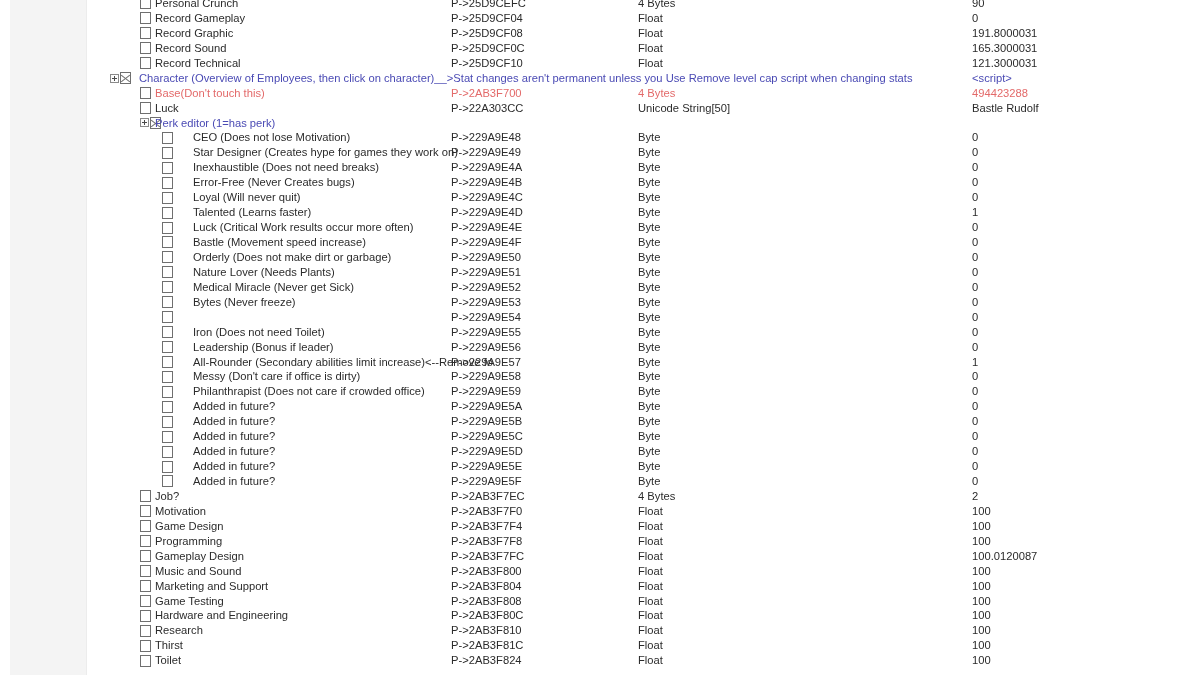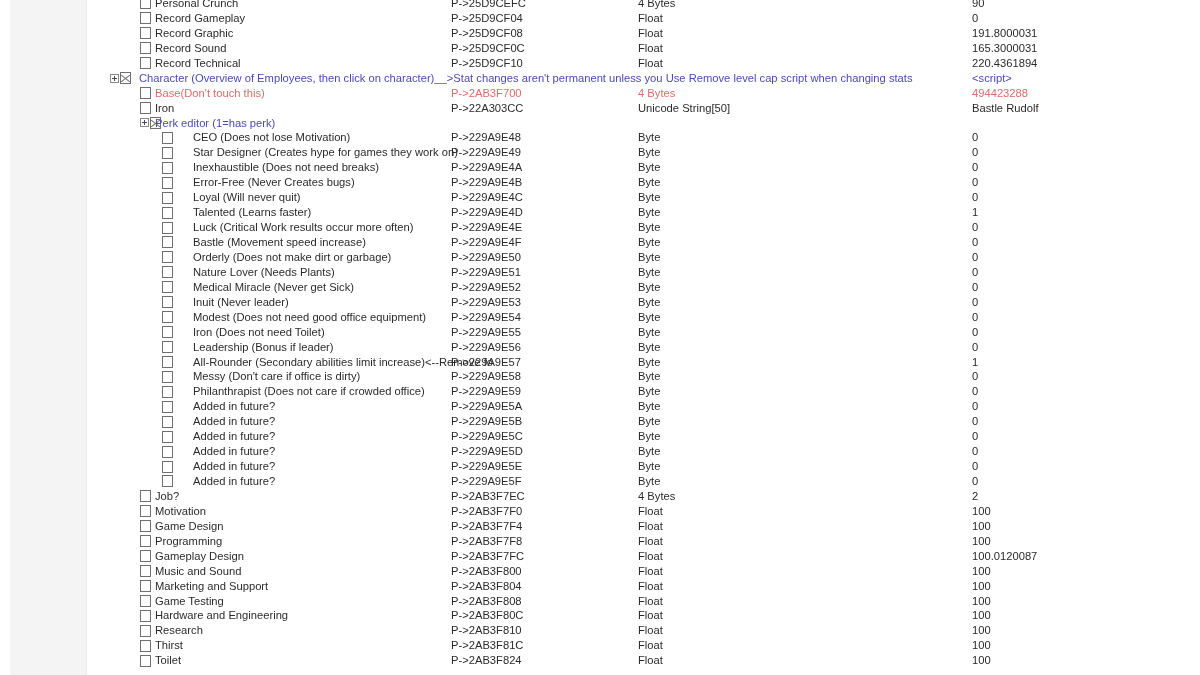--- a/index.html
+++ b/index.html
@@ -175,21 +175,21 @@
           <div class="c-type">Float</div>
           <div class="c-val">165.3000031</div>
         </div>
         <div class="row d1">
           <div class="tree-ctl">
             <div class="cbox"></div>
           </div>
           <div class="c-desc">Record Technical</div>
           <div class="c-addr">P-&gt;25D9CF10</div>
           <div class="c-type">Float</div>
-          <div class="c-val">220.4361894</div>
+          <div class="c-val">121.3000031</div>
         </div>
         <div class="row d0 clr-blue">
           <div class="tree-ctl">
             <div class="expander"></div>
             <div class="cbox xmark"></div>
           </div>
           <div class="c-desc">Character (Overview of Employees, then click on character)__&gt;Stat changes aren't permanent unless you Use Remove level cap script when changing stats</div>
           <div class="c-addr"></div>
           <div class="c-type"></div>
           <div class="c-val">&lt;script&gt;</div>
@@ -200,21 +200,21 @@
           </div>
           <div class="c-desc">Base(Don't touch this)</div>
           <div class="c-addr">P-&gt;2AB3F700</div>
           <div class="c-type">4 Bytes</div>
           <div class="c-val">494423288</div>
         </div>
         <div class="row d1">
           <div class="tree-ctl">
             <div class="cbox"></div>
           </div>
-          <div class="c-desc">Iron</div>
+          <div class="c-desc">Luck</div>
           <div class="c-addr">P-&gt;22A303CC</div>
           <div class="c-type">Unicode String[50]</div>
           <div class="c-val">Bastle Rudolf</div>
         </div>
         <div class="row d1 clr-blue">
           <div class="tree-ctl">
             <div class="expander"></div>
             <div class="cbox xmark"></div>
           </div>
           <div class="c-desc">Perk editor (1=has perk)</div>
@@ -318,30 +318,29 @@
           </div>
           <div class="c-desc">Medical Miracle (Never get Sick)</div>
           <div class="c-addr">P-&gt;229A9E52</div>
           <div class="c-type">Byte</div>
           <div class="c-val">0</div>
         </div>
         <div class="row d2">
           <div class="tree-ctl">
             <div class="cbox"></div>
           </div>
-          <div class="c-desc">Inuit (Never leader)</div>
+          <div class="c-desc">Bytes (Never freeze)</div>
           <div class="c-addr">P-&gt;229A9E53</div>
           <div class="c-type">Byte</div>
           <div class="c-val">0</div>
         </div>
         <div class="row d2">
           <div class="tree-ctl">
             <div class="cbox"></div>
           </div>
-          <div class="c-desc">Modest (Does not need good office equipment)</div>
           <div class="c-addr">P-&gt;229A9E54</div>
           <div class="c-type">Byte</div>
           <div class="c-val">0</div>
         </div>
         <div class="row d2">
           <div class="tree-ctl">
             <div class="cbox"></div>
           </div>
           <div class="c-desc">Iron (Does not need Toilet)</div>
           <div class="c-addr">P-&gt;229A9E55</div>

